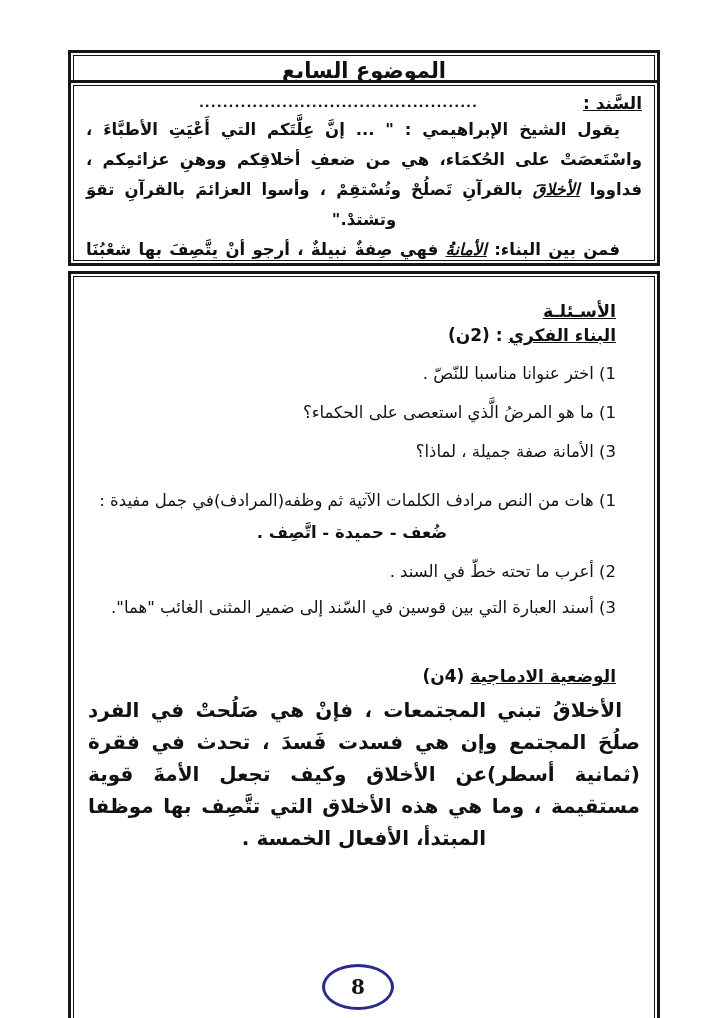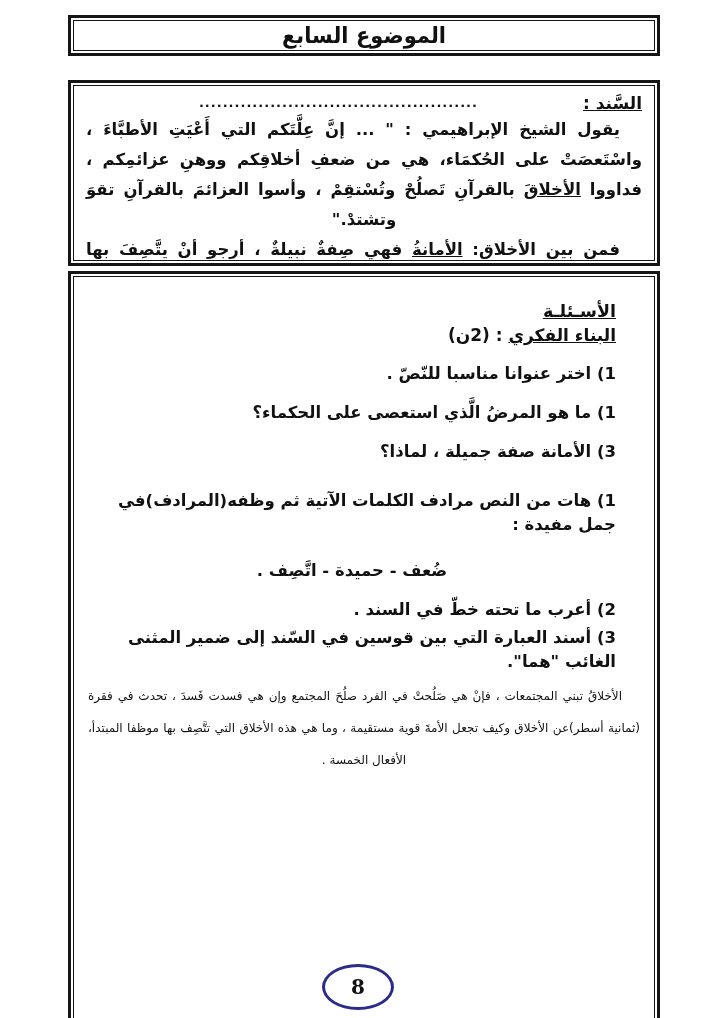--- a/index.html
+++ b/index.html
@@ -21,61 +21,61 @@
     box-sizing:border-box;
     background:#fff;
   }
   .frame-inner{
     border:1.5px solid #161616;
     width:100%;height:100%;
     box-sizing:border-box;
     overflow:hidden;
   }
 
-  .title-frame{top:15px;height:41px;}
+  .title-frame{top:50px;height:41px;}
   .title-frame .frame-inner{display:flex;align-items:center;justify-content:center;}
   .doc-title{
     font-weight:bold;font-size:21px;letter-spacing:0;
     transform:scaleY(1.05);
   }
 
   .sanad-frame{top:80px;height:186px;}
   .sanad-frame .frame-inner{padding:5px 12px 4px 12px;}
   .sanad-head{display:flex;align-items:flex-start;font-size:17px;line-height:24px;}
   .sanad-label{font-weight:bold;text-decoration:underline;white-space:nowrap;}
   .sanad-dots{
     margin-right:105px;letter-spacing:1px;font-weight:bold;font-size:13px;
     line-height:24px;direction:ltr;white-space:nowrap;overflow:hidden;
   }
   .passage{
     font-size:16.5px;font-weight:bold;line-height:30px;
     text-align:justify;text-align-last:center;
     margin:0;text-indent:22px;
   }
-  .useg{text-decoration:underline;}
+  .useg{text-decoration:underline;font-style:italic;}
 
   .questions-frame{top:271px;height:847px;}
   .questions-frame .frame-inner{padding:22px 38px 10px 14px;position:relative;}
 
   .q-heading{
     font-weight:bold;font-size:17.5px;text-decoration:underline;
     line-height:24px;margin:0;
   }
   .section-head{font-size:17px;line-height:24px;font-weight:bold;}
   .section-head .sec-title{text-decoration:underline;}
-  .q-item{margin-top:15px;font-size:16.5px;font-weight:bold;line-height:24px;}
+  .q-item{margin-top:15px;font-size:16.5px;font-weight:normal;line-height:24px;}
   .q-item.sp1{margin-top:25px;}
   .words-line{
-    margin-top:22px;font-size:16.5px;font-weight:bold;line-height:24px;
+    margin-top:8px;font-size:16.5px;font-weight:bold;line-height:24px;
     text-align:center;
   }
   .idmaj-head{margin-top:44px;}
   .idmaj-para{
     margin:6px -24px 0 0;  
-    font-size:12px;font-weight:normal;line-height:32px;
+    font-size:20px;font-weight:bold;line-height:32px;
     text-align:justify;text-align-last:center;text-indent:18px;
   }
   .answer-note{
     position:absolute;left:22px;bottom:14px;
     font-size:20px;font-weight:bold;direction:rtl;
   }
 
   .page-num-ellipse{
     position:absolute;top:964px;left:322px;width:72px;height:46px;
     border-radius:50%;
@@ -99,43 +99,46 @@
     </div>
   </div>
 
   <div class="frame sanad-frame">
     <div class="frame-inner">
       <div class="sanad-head">
         <span class="sanad-label">السَّند :</span>
         <span class="sanad-dots">...............................................</span>
       </div>
       <p class="passage"><span>يقول الشيخ الإبراهيمي : " ... إنَّ عِلَّتَكم التي أَعْيَتِ الأطبَّاءَ ، واسْتَعصَتْ على الحُكمَاء، هي من ضعفِ أخلاقِكم ووهنِ عزائمِكم ، فداووا </span><span class="useg">الأخلاقَ</span><span> بالقرآنِ تَصلُحْ وتُسْتقِمْ ، وأسوا العزائمَ بالقرآنِ تقوَ وتشتدْ."</span></p>
-      <p class="passage" style="margin-top:0;"><span>فمن بين الأخلاق: </span><span class="useg">الأمانةُ</span><span> فهي صِفةٌ نبيلةٌ ، أرجو أنْ يتَّصِفَ بها شعْبُنَا لأنّها من أعظمِ الصِّفاتِ وأجلِّها قدراً، ( فمَن تخَلَّقَ بها صار </span></p>
+      <p class="passage" style="margin-top:0;"><span>فمن بين البناء: </span><span class="useg">الأمانةُ</span><span> فهي صِفةٌ نبيلةٌ ، أرجو أنْ يتَّصِفَ بها شعْبُنَا لأنّها من أعظمِ الصِّفاتِ وأجلِّها قدراً، ( فمَن تخَلَّقَ بها صار </span></p>
     </div>
   </div>
 
   <div class="frame questions-frame">
     <div class="frame-inner">
 
       <div class="q-heading">الأسـئلـة</div>
 
       <div class="section-head">
         <span class="sec-title">البناء الفكري</span><span> : (2ن)</span>
       </div>
 
       <div class="q-item">1) اختر عنوانا مناسبا للنّصّ .</div>
       <div class="q-item">1) ما هو المرضُ الَّذي استعصى على الحكماء؟</div>
       <div class="q-item">3) الأمانة صفة جميلة ، لماذا؟</div>
 
 
       <div class="q-item sp1">1) هات من النص مرادف الكلمات الآتية ثم وظفه(المرادف)في جمل مفيدة :</div>
       <div class="words-line">ضُعف - حميدة - اتَّصِف .</div>
       <div class="q-item">2) أعرب ما تحته خطّ في السند .</div>
-      <div class="q-item" style="margin-top:4px;">3) أسند العبارة التي بين قوسين في السّند إلى ضمير المثنى الغائب "هما".</div>
+      <div class="q-item" style="margin-top:12px;">3) أسند العبارة التي بين قوسين في السّند إلى ضمير المثنى الغائب "هما".</div>
 
+      <div class="section-head idmaj-head">
+        <span class="sec-title">الوضعية الادماجية</span><span> (4ن)</span>
+      </div>
 
       <p class="idmaj-para">الأخلاقُ تبني المجتمعات ، فإنْ هي صَلُحتْ في الفرد صلُحَ المجتمع وإن هي فسدت فَسدَ ، تحدث في فقرة (ثمانية أسطر)عن الأخلاق وكيف تجعل الأمةَ قوية مستقيمة ، وما هي هذه الأخلاق التي تتَّصِف بها موظفا المبتدأ، الأفعال الخمسة .</p>
 
       <div class="answer-note">(الإجابة ص39)</div>
     </div>
   </div>
 
   <div class="page-num-ellipse" style="border: 3px solid rgb(43, 43, 140);">
     <span class="page-num">8</span>
   </div>

